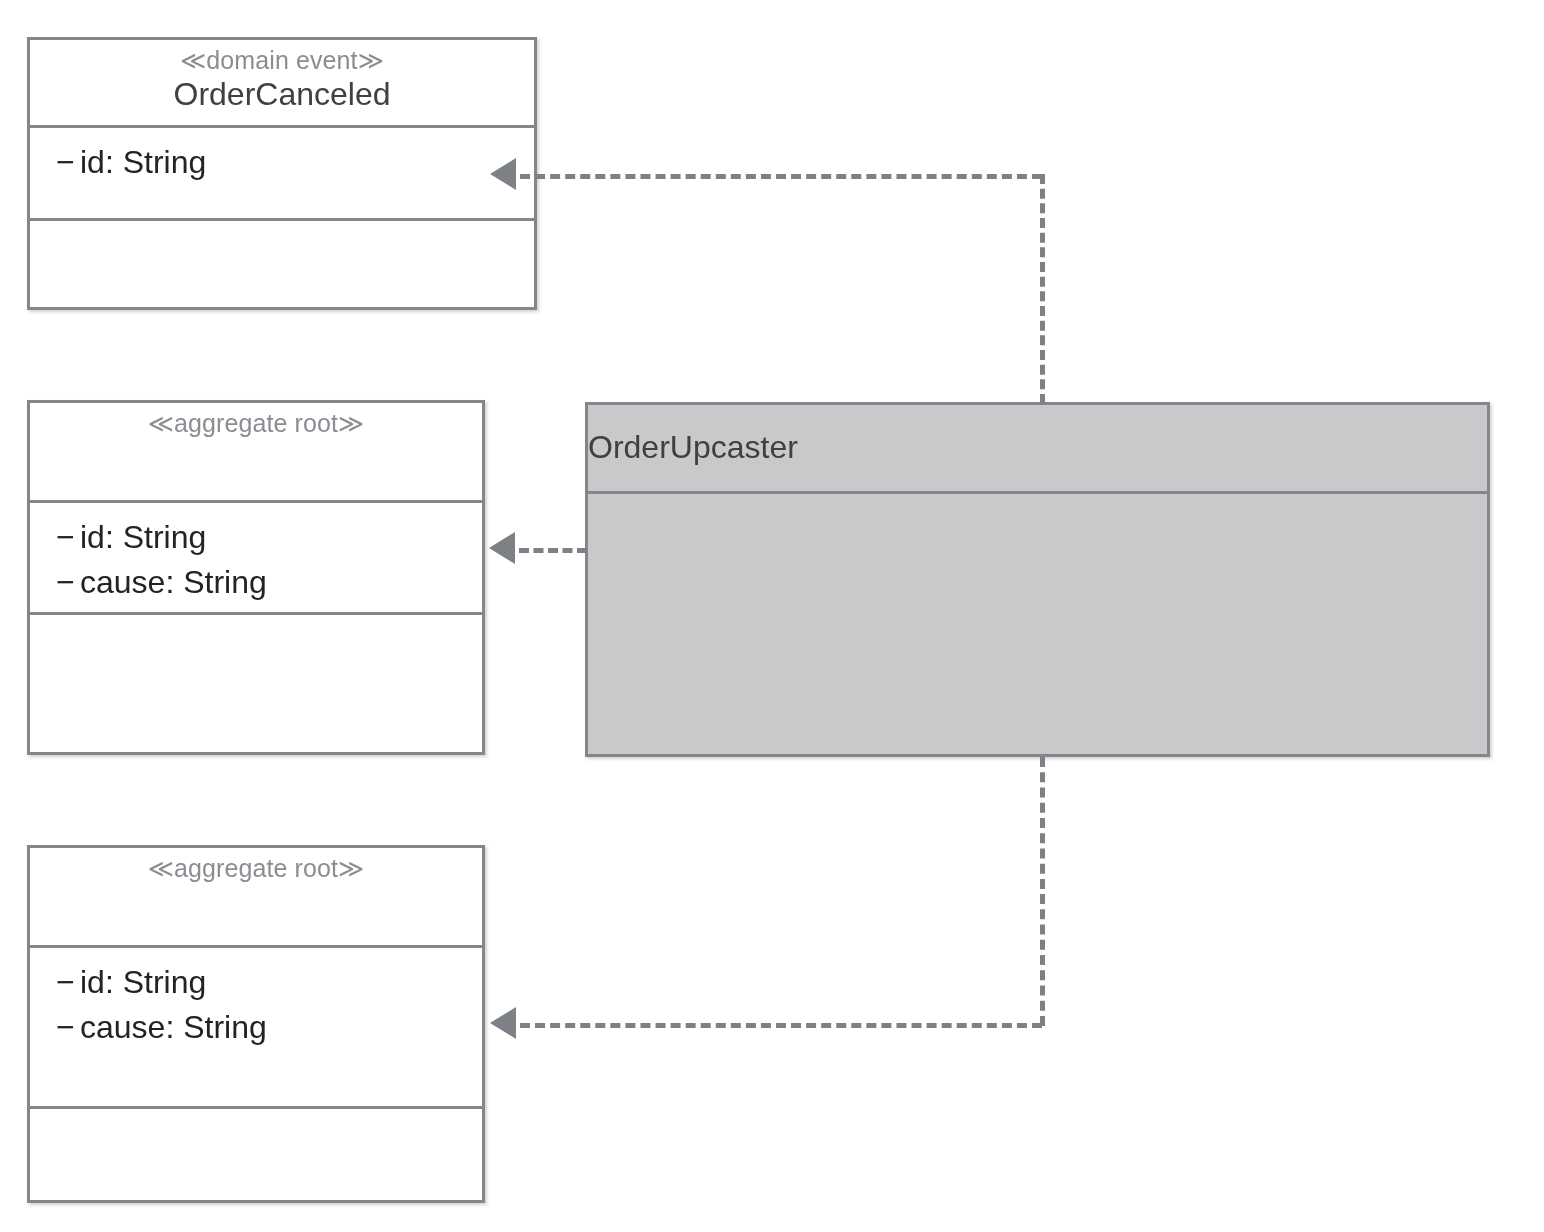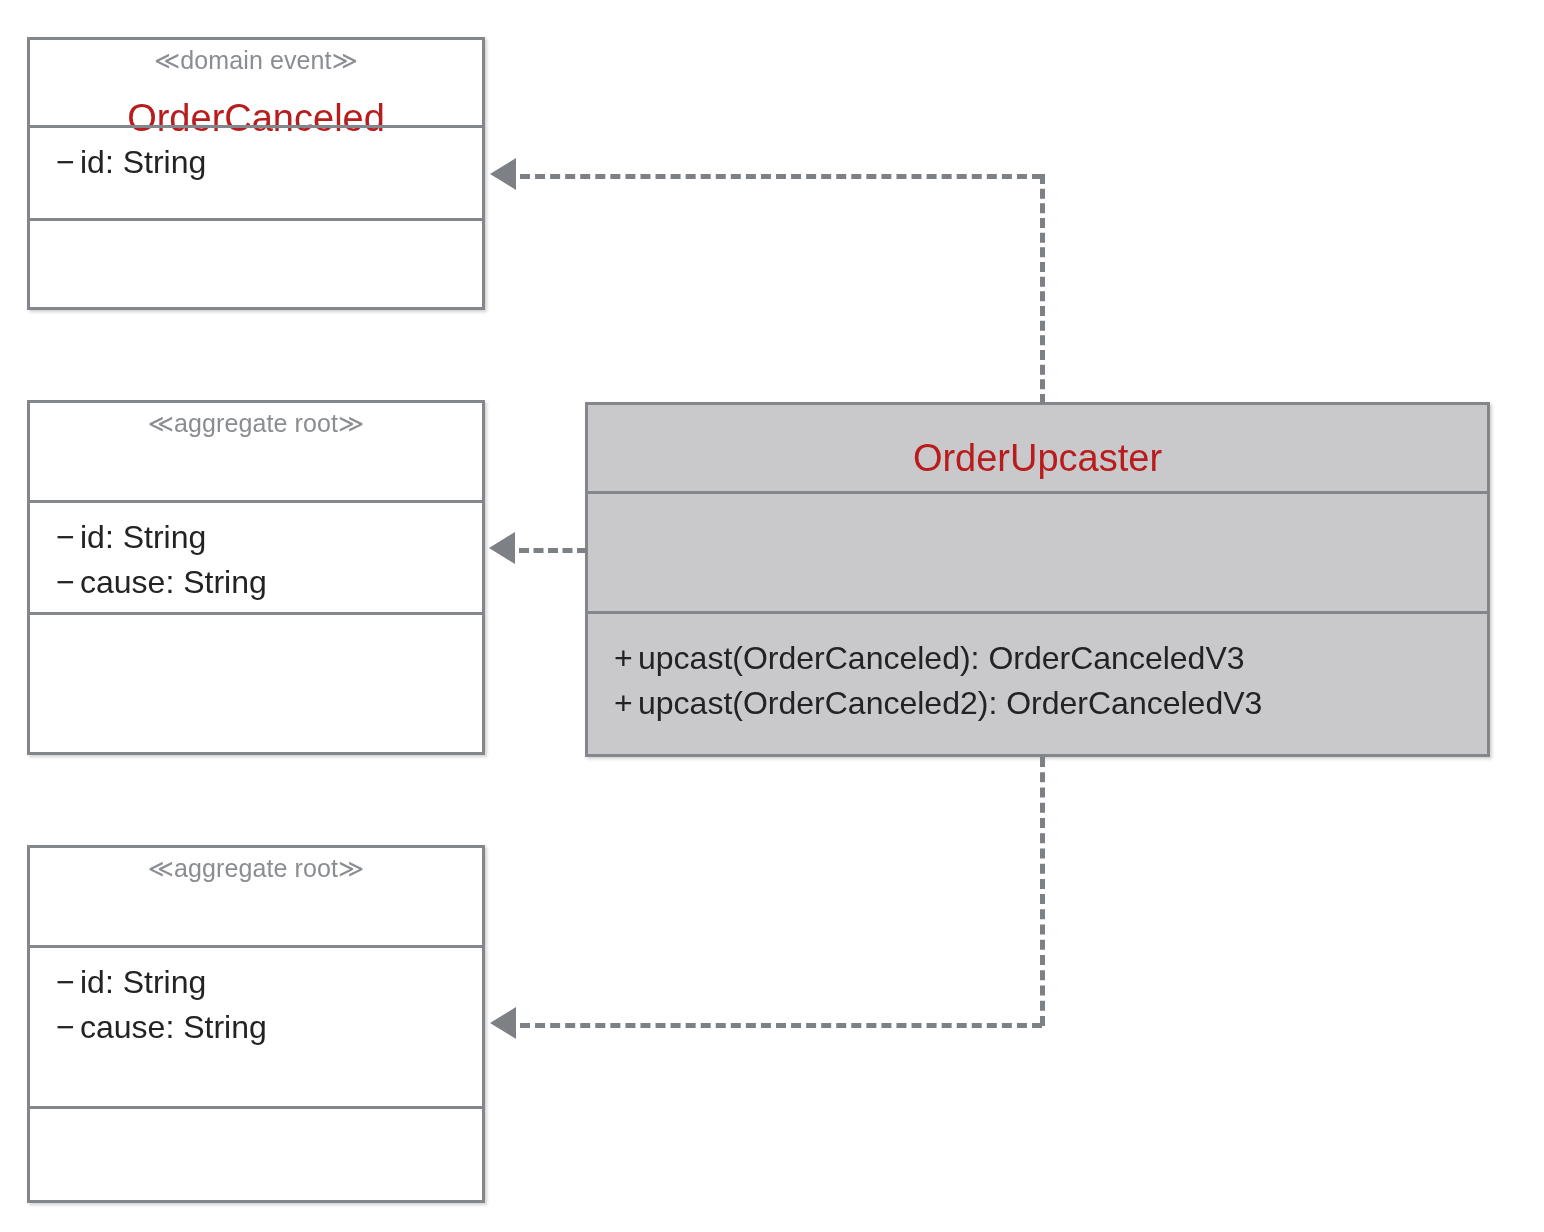--- a/index.html
+++ b/index.html
@@ -44,30 +44,28 @@
     padding-top: 6px;
   }
   .stereotype {
     font-size: 25px;
     color: #8a8d92;
     line-height: 1.18;
     letter-spacing: 0.1px;
     white-space: nowrap;
   }
   .class-name {
-    font-size: 38px;
-    color: #b91c1c;
+    font-size: 32px;
+    color: #404040;
     line-height: 1.18;
     white-space: nowrap;
-    margin-top: 20px;
   }
   .c-header.no-stereo {
     display: flex;
     align-items: center;
-    justify-content: center;
     padding-top: 0;
   }
 
   
   .c-members {
     padding: 12px 0 0 26px;
   }
   .member {
     font-size: 32px;
     color: #232326;
@@ -100,21 +98,21 @@
     border-top: 16px solid transparent;
     border-bottom: 16px solid transparent;
     border-right: 26px solid #7d8085;
   }
 </style>
 </head>
 <body>
 
 <div id="canvas">
 
-  <div class="uml-class" style="left:27px; top:37px; width:458px; height:273px;">
+  <div class="uml-class" style="left:27px; top:37px; width:510px; height:273px;">
     <div class="compartment c-header" style="height:85px;">
       <div class="stereotype">≪domain event≫</div>
       <div class="class-name">OrderCanceled</div>
     </div>
     <div class="compartment c-members" style="height:93px;">
       <div class="member">
         <span class="vis">−</span><span>id: String</span>
       </div>
     </div>
     <div class="compartment c-empty" style="height:89px;"></div>
@@ -148,28 +146,20 @@
       </div>
     </div>
     <div class="compartment c-empty" style="height:97px;"></div>
   </div>
 
   <div class="uml-class shaded" style="left:585px; top:402px; width:905px; height:355px;">
     <div class="compartment c-header no-stereo" style="height:86px;">
       <div class="class-name">OrderUpcaster</div>
     </div>
     <div class="compartment c-empty" style="height:120px;"></div>
-    <div class="compartment c-members" style="height:143px; padding-top:22px;">
-      <div class="member">
-        <span class="vis">+</span><span>upcast(OrderCanceled): OrderCanceledV3</span>
-      </div>
-      <div class="member">
-        <span class="vis">+</span><span>upcast(OrderCanceled2): OrderCanceledV3</span>
-      </div>
-    </div>
   </div>
 
   <div>
     <div class="conn-seg conn-v" style="left:1040px; top:174px; height:230px;"></div>
     <div class="conn-seg conn-h" style="left:520px; top:174px; width:522px;"></div>
     <div class="arrow-left" style="left:490px; top:158px;"></div>
   </div>
 
   <div>
     <div class="conn-seg conn-h" style="left:519px; top:548px; width:68px;"></div>

